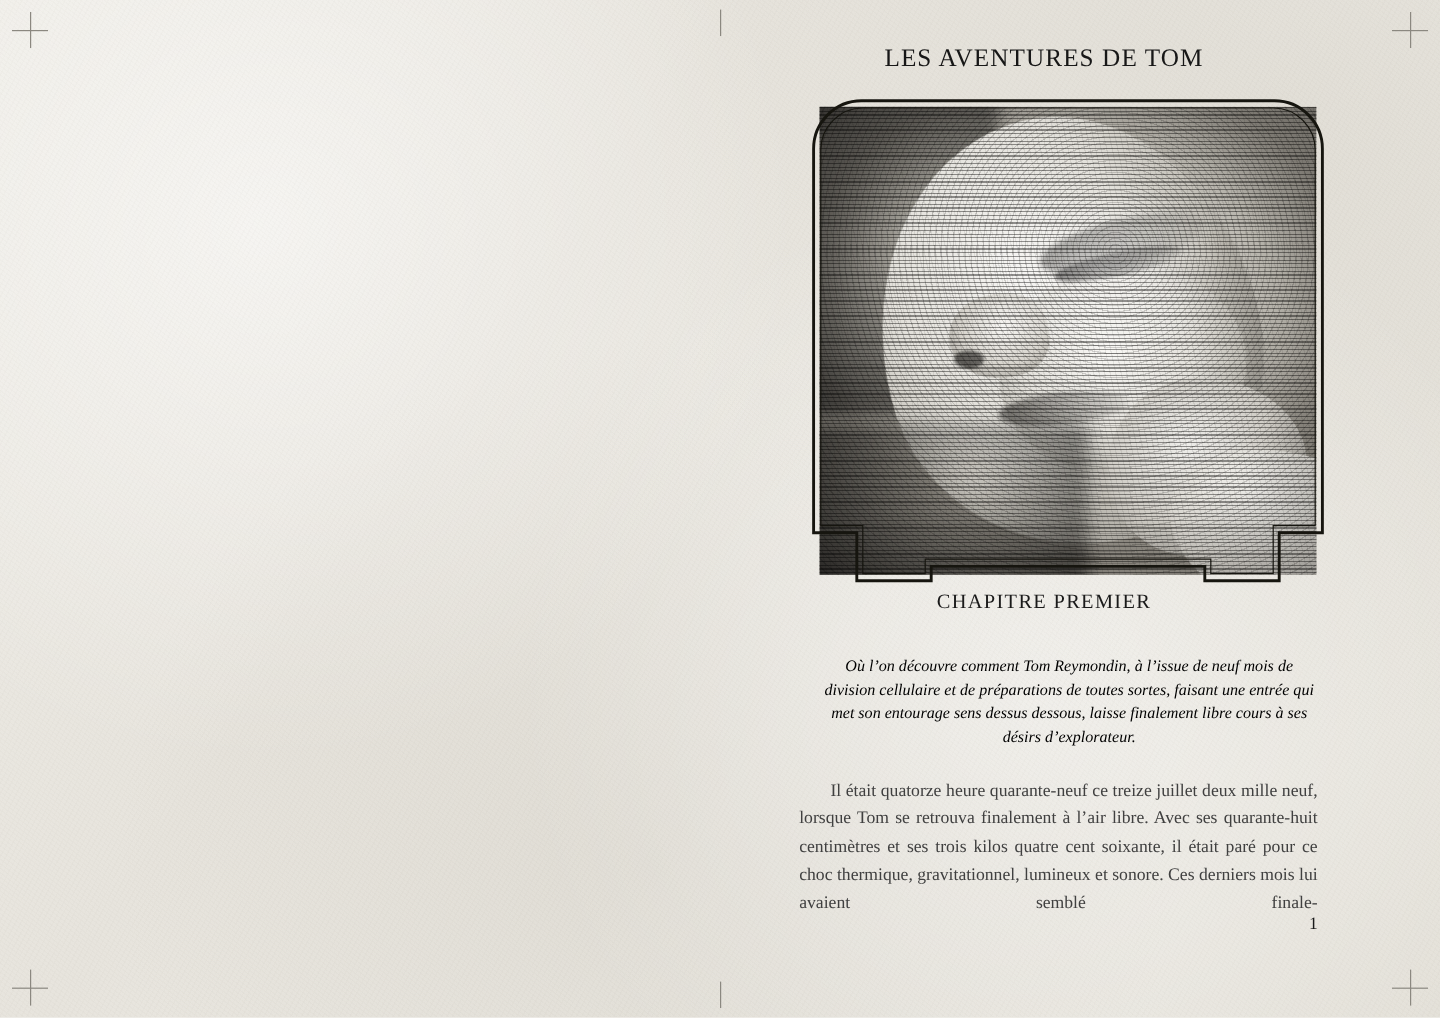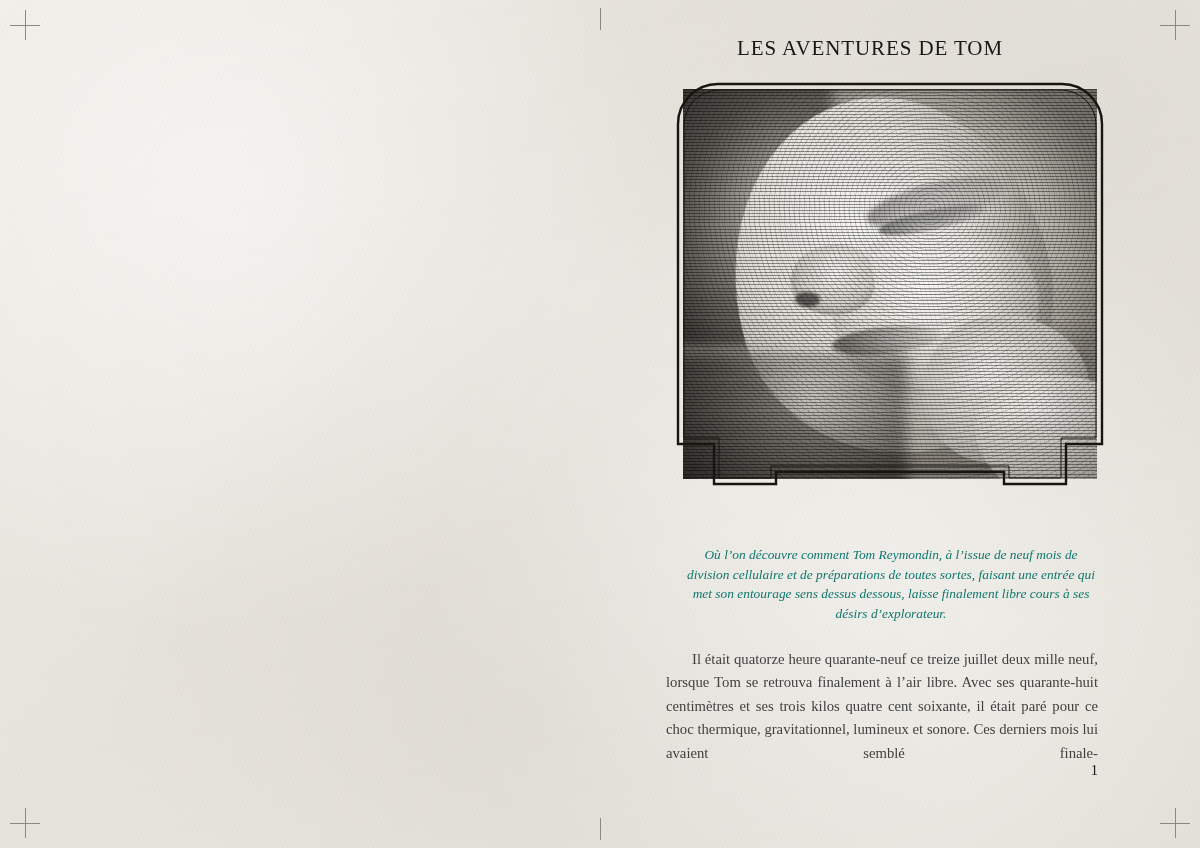--- a/index.html
+++ b/index.html
@@ -239,21 +239,21 @@
 
   .argument {
     position: absolute;
     left: 86px;
     top: 545px;
     width: 410px;
     text-align: center;
     font-style: italic;
     font-size: 13.4px;
     line-height: 19.6px;
-    color: #0f766e;
+    color: #000000;
   }
 
   .bodytext {
     position: absolute;
     left: 66px;
     top: 648px;
     width: 432px;
     font-size: 14.7px;
     line-height: 23.4px;
     text-align: justify;
@@ -315,19 +315,20 @@
 
     <svg class="frame-svg" viewBox="0 0 432 408" preserveAspectRatio="none">
 
       <path d="M4,44 A40,40 0 0 1 44,4 L388,4 A40,40 0 0 1 428,44 L428,364
                L392,364 L392,404 L330,404 L330,392 L102,392 L102,404 L40,404 L40,364 L4,364 Z" fill="none" stroke="#16150f" stroke-width="2.4"></path>
       <path d="M10,45 A35,35 0 0 1 45,10 L387,10 A35,35 0 0 1 422,45 L422,358
                L387,358 L387,398 L335,398 L335,386 L97,386 L97,398 L45,398 L45,358 L10,358 Z" fill="none" stroke="#16150f" stroke-width="1"></path>
     </svg>
   </div>
 
+  <div class="chapter-title">Chapitre Premier</div>
 
   <div class="argument">Où l’on découvre comment Tom Reymondin, à l’issue de neuf mois de division cellulaire et de préparations de toutes sortes, faisant une entrée qui met son entourage sens dessus dessous, laisse finalement libre cours à ses désirs d’explorateur.</div>
 
   <div class="bodytext">Il était quatorze heure quarante-neuf ce treize juillet deux mille neuf, lorsque Tom se retrouva finalement à l’air libre. Avec ses quarante-huit centimètres et ses trois kilos quatre cent soixante, il était paré pour ce choc thermique, gravitationnel, lumineux et sonore. Ces derniers mois lui avaient semblé finale-</div>
 
   <div class="folio">1</div>
 </div>
 
 </body></html>

